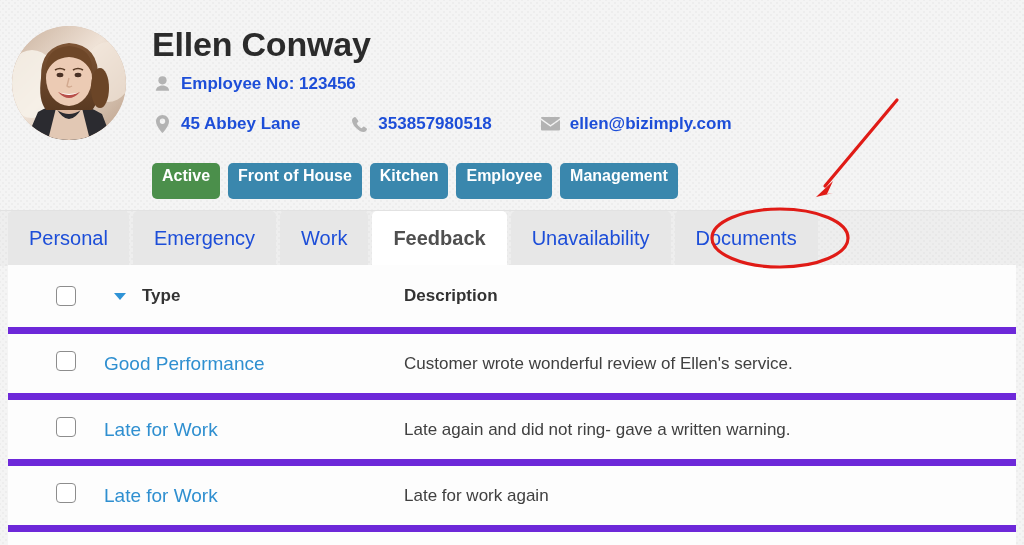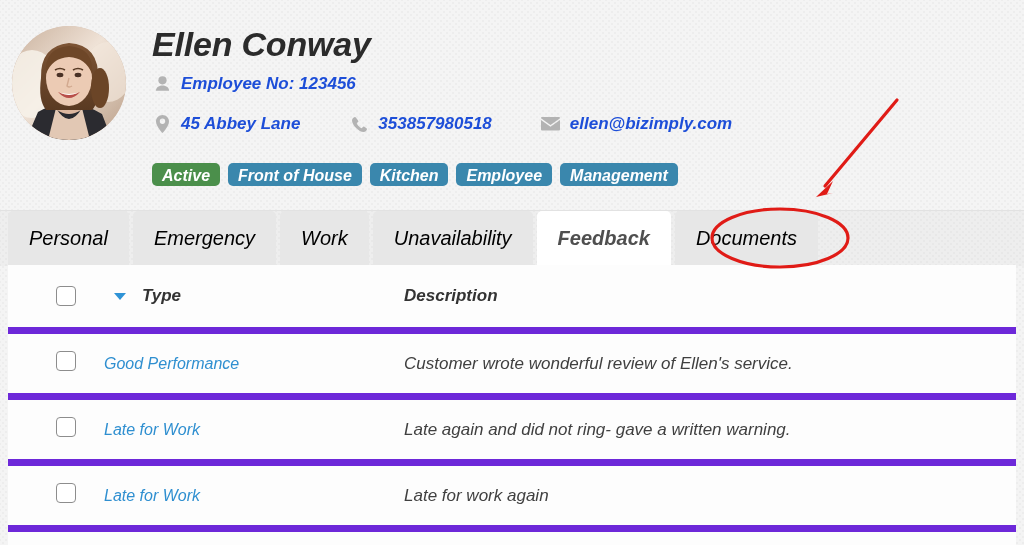--- a/index.html
+++ b/index.html
@@ -19,21 +19,20 @@
     background-size: 6px 6px, 6px 6px;
     background-position: 0 0, 3px 3px;
     color: #333;
     -webkit-font-smoothing: antialiased;
   }
 
   #app {
     position: relative;
     width: 1024px;
     height: 432px;
-    font-style: italic;
   }
 
   
   .profile-header {
     position: absolute;
     left: 0;
     top: 0;
     width: 1024px;
     height: 210px;
   }
@@ -99,21 +98,21 @@
 
   .badges {
     position: absolute;
     left: 152px;
     top: 163px;
     display: flex;
     align-items: center;
   }
   .badge {
     display: inline-block;
-    padding: 4px 10px 1px 10px;
+    padding: 4px 10px 14px 10px;
     border-radius: 5px;
     font-size: 16px;
     font-weight: bold;
     color: #ffffff;
     margin-right: 8px;
     line-height: 18px;
     white-space: nowrap;
     box-sizing: border-box;
   }
   .badge:last-child { margin-right: 0; }
@@ -137,21 +136,21 @@
     align-items: flex-start;
     padding-left: 8px;
   }
   .tab {
     height: 55px;
     line-height: 55px;
     padding: 0 21px;
     margin-right: 4px;
     background: #e7e7e7;
     border-radius: 5px 5px 0 0;
-    color: #000000;
+    color: #1d4ed8;
     font-size: 20px;
     font-weight: normal;
     white-space: nowrap;
     box-sizing: border-box;
     cursor: pointer;
     user-select: none;
   }
   .tab.active {
     background: #ffffff;
     color: #4f4f4f;
@@ -223,21 +222,21 @@
     display: inline-block;
     cursor: pointer;
   }
 
   tbody tr { height: 59px; }
   tbody td { height: 59px; font-size: 17px; }
   .td-check { padding-left: 48px !important; }
   .td-type a {
     color: #2f8fd0;
     text-decoration: none;
-    font-size: 16px;
+    font-size: 19px;
     cursor: pointer;
   }
   .td-desc { color: #404040; font-size: 17px; }
 
   
   .annotation-layer {
     position: absolute;
     left: 0;
     top: 0;
     width: 1024px;
@@ -351,22 +350,22 @@
       <span class="badge" style="background-color: rgb(58, 135, 173);">Kitchen</span>
       <span class="badge" style="background-color: rgb(58, 135, 173);">Employee</span>
       <span class="badge" style="background-color: rgb(58, 135, 173);">Management</span>
     </div>
   </div>
 
   <div class="tabbar">
     <div class="tab">Personal</div>
     <div class="tab">Emergency</div>
     <div class="tab">Work</div>
+    <div class="tab active">Feedback</div>
     <div class="tab">Unavailability</div>
-    <div class="tab active">Feedback</div>
     <div class="tab">Documents</div>
   </div>
 
   <div class="content-panel">
     <table class="feedback-table">
       <colgroup>
         <col class="col-check">
         <col class="col-type">
         <col class="col-desc">
       </colgroup>

